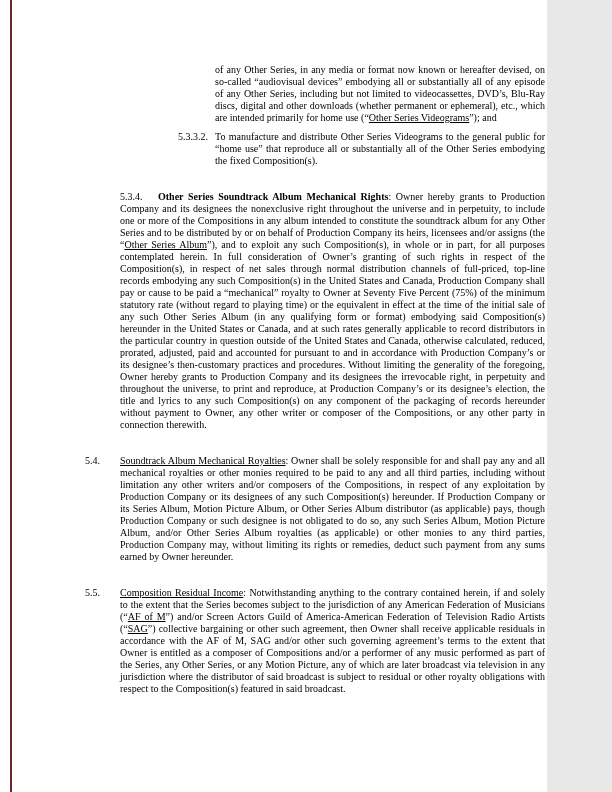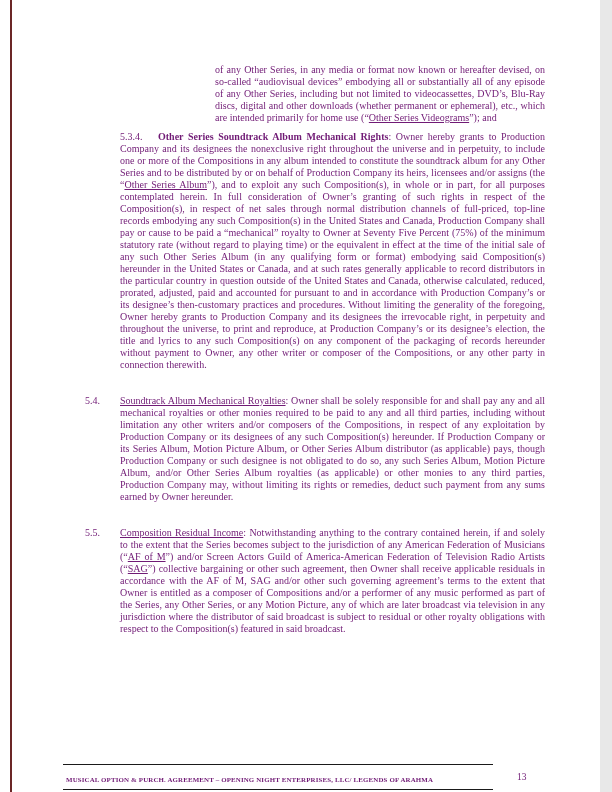--- a/index.html
+++ b/index.html
@@ -1,25 +1,25 @@
 <!DOCTYPE html>
 <html><head>
 <meta charset="utf-8">
 <style>
   * { margin: 0; padding: 0; box-sizing: border-box; }
   html, body { background: #e8e8e8; }
   body { width: 612px; }
 
   .page {
     position: relative;
-    width: 600px;
+    width: 547px;
     height: 792px;
     background: #ffffff;
     font-family: "Liberation Serif", serif;
-    color: #701a75;
+    color: #000000;
     overflow: hidden;
   }
 
   
   .edge {
     position: absolute;
     top: 0; bottom: 0;
     width: 2px;
     background: #6b2626;
   }
@@ -90,29 +90,24 @@
 
 <div class="page">
 
   <div class="edge edge-left"></div>
   <div class="edge edge-right"></div>
 
   <div class="content">
 
     <p class="para ind2 mb-sm"><span>of any Other Series, in any media or format now known or hereafter devised, on so-called “audiovisual devices” embodying all or substantially all of any episode of any Other Series, including but not limited to videocassettes, DVD’s, Blu-Ray discs, digital and other downloads (whether permanent or ephemeral), etc., which are intended primarily for home use (“</span><span class="u">Other Series Videograms</span><span>”); and</span></p>
 
+    <p class="para hang2 mb-lg"><span class="num">5.3.3.2.</span><span>To manufacture and distribute Other Series Videograms to the general public for “home use” that reproduce all or substantially all of the Other Series embodying the fixed Composition(s).</span></p>
 
     <p class="para ind1 mb-md"><span class="num-inline b">5.3.4.</span><span class="bi">Other Series Soundtrack Album Mechanical Rights</span><span>: Owner hereby grants to Production Company and its designees the nonexclusive right throughout the universe and in perpetuity, to include one or more of the Compositions in any album intended to constitute the soundtrack album for any Other Series and to be distributed by or on behalf of Production Company its heirs, licensees and/or assigns (the “</span><span class="u">Other Series Album</span><span>”), and to exploit any such Composition(s), in whole or in part, for all purposes contemplated herein.  In full consideration of Owner’s granting of such rights in respect of the Composition(s), in respect of net sales through normal distribution channels of full-priced, top-line records embodying any such Composition(s) in the United States and Canada, Production Company shall pay or cause to be paid a “mechanical” royalty to Owner at Seventy Five Percent (75%) of the minimum statutory rate (without regard to playing time) or the equivalent in effect at the time of the initial sale of any such Other Series Album (in any qualifying form or format) embodying said Composition(s) hereunder in the United States or Canada, and at such rates generally applicable to record distributors in the particular country in question outside of the United States and Canada, otherwise calculated, reduced, prorated, adjusted, paid and accounted for pursuant to and in accordance with Production Company’s or its designee’s then-customary practices and procedures.  Without limiting the generality of the foregoing, Owner hereby grants to Production Company and its designees the irrevocable right, in perpetuity and throughout the universe, to print and reproduce, at Production Company’s or its designee’s election, the title and lyrics to any such Composition(s) on any component of the packaging of records hereunder without payment to Owner, any other writer or composer of the Compositions, or any other party in connection therewith.</span></p>
 
     <p class="para hang1 mb-md"><span class="num b">5.4.</span><span class="u">Soundtrack Album Mechanical Royalties</span><span>: Owner shall be solely responsible for and shall pay any and all mechanical royalties or other monies required to be paid to any and all third parties, including without limitation any other writers and/or composers of the Compositions, in respect of any exploitation by Production Company or its designees of any such Composition(s) hereunder.  If Production Company or its Series Album, Motion Picture Album, or Other Series Album distributor (as applicable) pays, though Production Company or such designee is not obligated to do so, any such Series Album, Motion Picture Album, and/or Other Series Album royalties (as applicable) or other monies to any third parties, Production Company may, without limiting its rights or remedies, deduct such payment from any sums earned by Owner hereunder.</span></p>
 
     <p class="para hang1"><span class="num b">5.5.</span><span class="u">Composition Residual Income</span><span>: Notwithstanding anything to the contrary contained herein, if and solely to the extent that the Series becomes subject to the jurisdiction of any American Federation of Musicians (“</span><span class="u">AF of M</span><span>”) and/or Screen Actors Guild of America-American Federation of Television Radio Artists (“</span><span class="u">SAG</span><span>”) collective bargaining or other such agreement, then Owner shall receive applicable residuals in accordance with the AF of M, SAG and/or other such governing agreement’s terms to the extent that Owner is entitled as a composer of Compositions and/or a performer of any music performed as part of the Series, any Other Series, or any Motion Picture, any of which are later broadcast via television in any jurisdiction where the distributor of said broadcast is subject to residual or other royalty obligations with respect to the Composition(s) featured in said broadcast.</span></p>
 
   </div>
 
-  <div class="footer">
-    <div class="footer-box">
-      <span class="footer-title">MUSICAL OPTION &amp; PURCH. AGREEMENT – OPENING NIGHT ENTERPRISES, LLC/ LEGENDS OF ARAHMA</span>
-    </div>
-    <span class="page-num">13</span>
-  </div>
 
 </div>
 
 </body></html>

